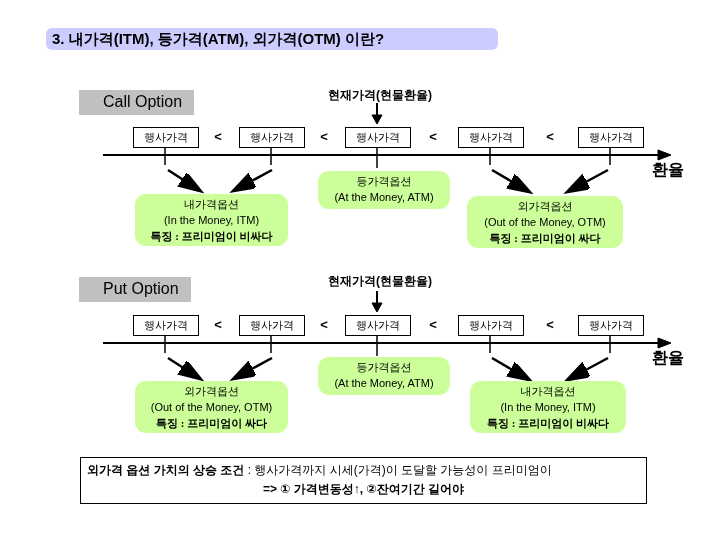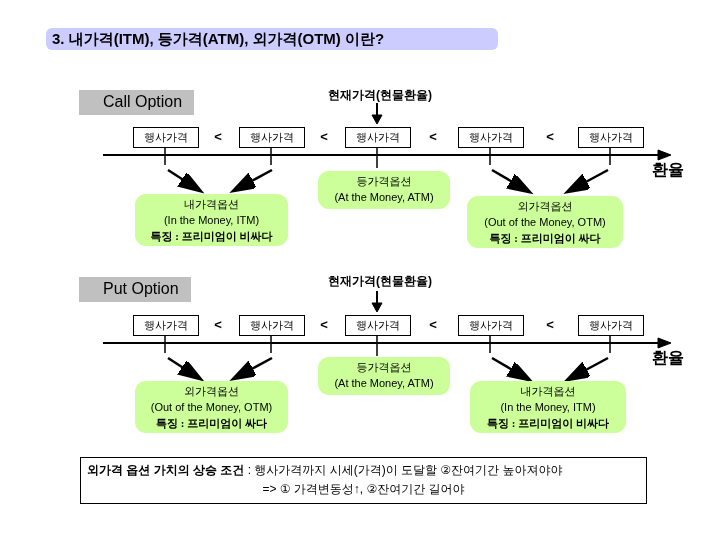--- a/index.html
+++ b/index.html
@@ -36,21 +36,21 @@
     padding-top:2px;box-sizing:border-box;border-radius:11px;
   }
   .gbox .feat{font-weight:bold;font-family:Liberation Serif, serif;}
   .gfx{left:0;width:720px;height:115px;}
   .footnote{
     left:80px;top:457px;width:567px;border:1px solid #000;background:#fff;
     font-size:12px;padding:4px 6px 5px 6px;box-sizing:border-box;
   }
   .footnote .l1{white-space:nowrap;}
   .footnote .lead{font-weight:bold;}
-  .footnote .l2{text-align:center;font-weight:normal;margin-top:2px;white-space:nowrap;}
+  .footnote .l2{text-align:center;font-weight:bold;margin-top:2px;white-space:nowrap;}
   svg line, svg polygon, svg path{stroke:#000;fill:#000;}
   svg line{fill:none;}
 </style>
 </head>
 <body>
 
 <div id="slide">
 
   <div class="abs title-bar">3. 내가격(ITM), 등가격(ATM), 외가격(OTM) 이란?</div>
 
@@ -171,18 +171,18 @@
     </div>
     <div class="abs gbox" style="left:470px;top:381px;width:156px;height:52px;">
       <div>내가격옵션</div>
       <div>(In the Money, ITM)</div>
       <div class="feat">특징 : 프리미엄이 비싸다</div>
     </div>
   </div>
 
   <div class="abs footnote">
     <div class="l1">
-      <span class="lead">외가격 옵션 가치의 상승 조건</span><span> : 행사가격까지 시세(가격)이 도달할 ②잔여기간 높아져야야</span>
+      <span class="lead">외가격 옵션 가치의 상승 조건</span><span> : 행사가격까지 시세(가격)이 도달할 가능성이 프리미엄이</span>
     </div>
     <div class="l2">=&gt; ① 가격변동성↑, ②잔여기간 길어야</div>
   </div>
 
 </div>
 
 </body></html>

